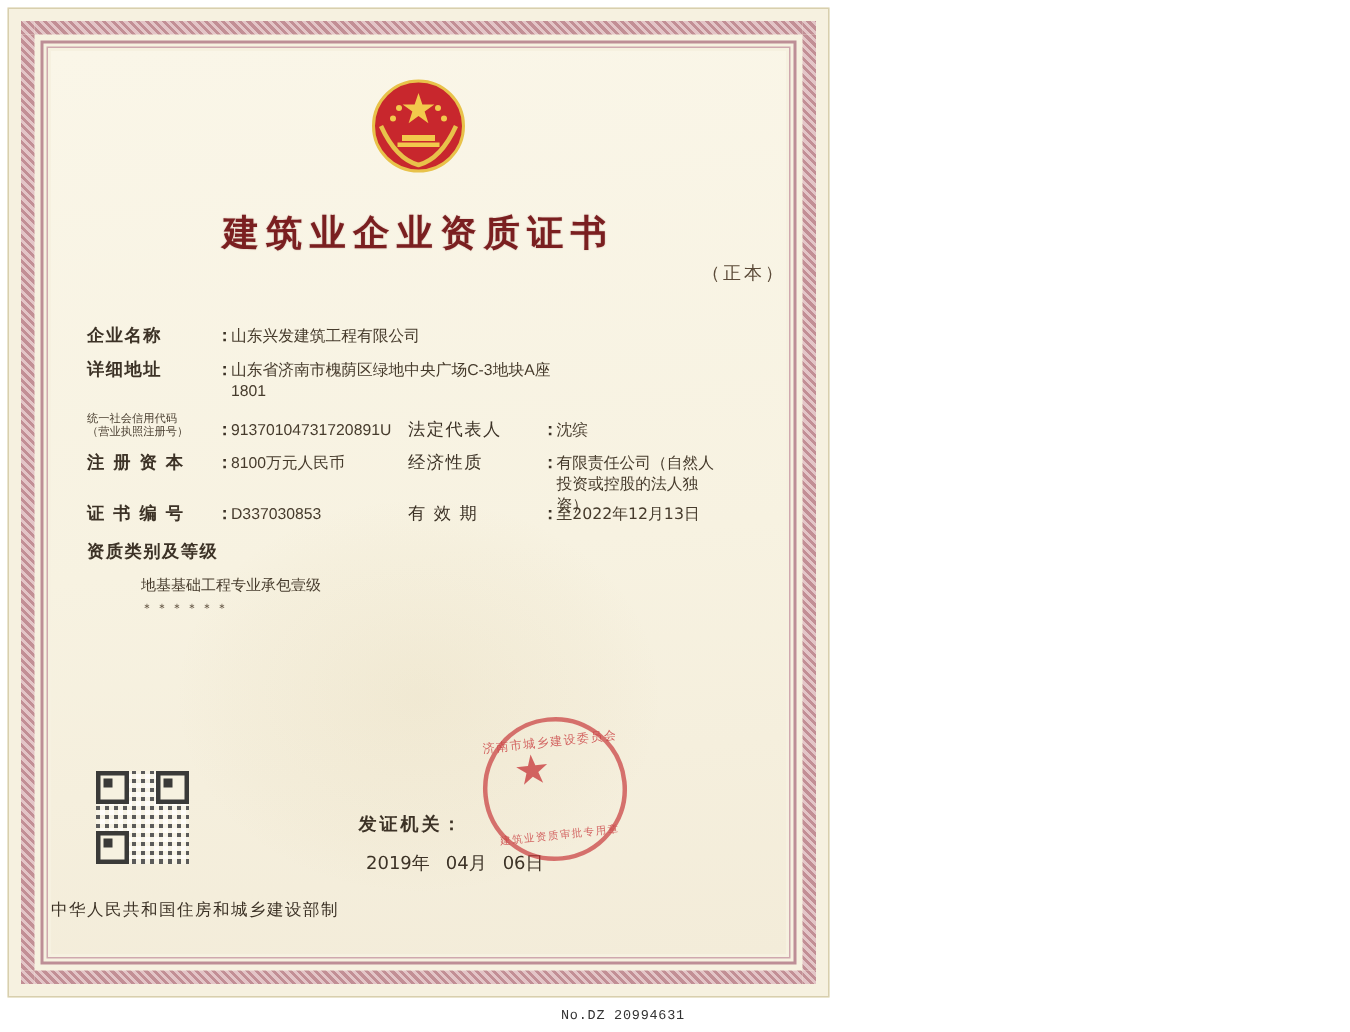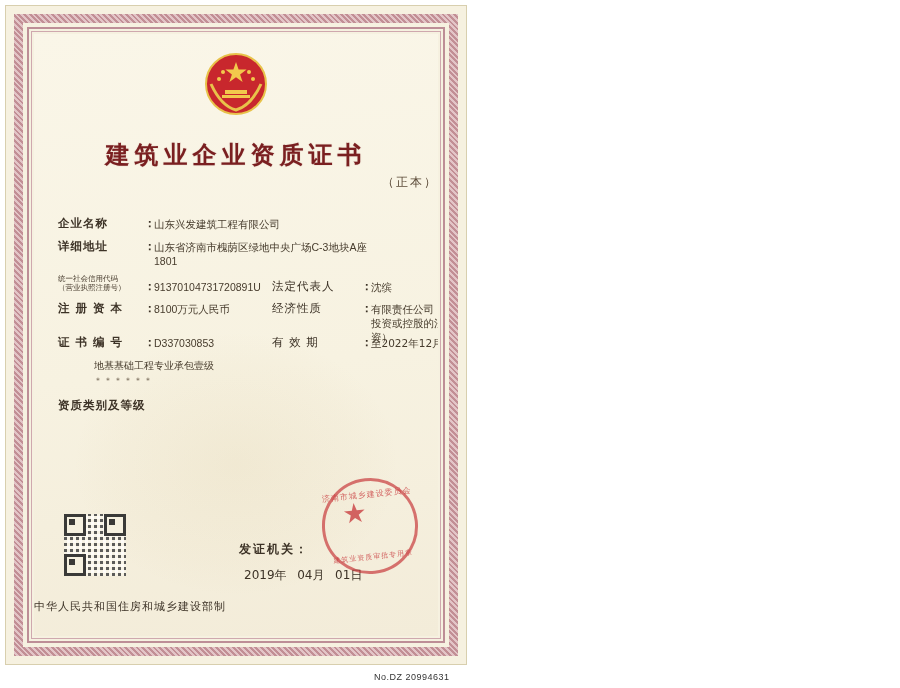--- a/index.html
+++ b/index.html
@@ -17,21 +17,21 @@
     width: 900px;
     height: 688px;
     background: #ffffff;
   }
 
   
   .cert {
     position: absolute;
     left: 5px;
     top: 5px;
-    width: 462px;
+    width: 548px;
     height: 660px;
     background: #f6f1e0;
     box-sizing: border-box;
     border: 1px solid #d8cfae;
     overflow: hidden;
   }
 
   
   .cert-band-outer {
     position: absolute;
@@ -328,21 +328,21 @@
     left: 5px;
     bottom: 6px;
     font-family: "DejaVu Sans", "Liberation Sans", sans-serif;
     font-size: 9px;
     color: #333333;
   }
   .bottom-no {
     position: absolute;
     left: 362px;
     bottom: 6px;
-    font-family: Liberation Sans, sans-serif;
+    font-family: Liberation Mono, monospace;
     font-size: 9px;
     color: #333333;
     letter-spacing: 0.5px;
     padding-left: 12px;
   }
 </style>
 </head>
 <body>
 
 <div class="page">
@@ -414,51 +414,51 @@
         <div class="row" style="margin-top:4px">
           <div class="lbl">证 书 编 号</div>
           <div class="colon">：</div>
           <div class="val">D337030853</div>
 
           <div class="lbl2">有 效 期</div>
           <div class="colon2">：</div>
           <div class="val2" style="width:130px">至2022年12月13日</div>
         </div>
 
+        <div class="row" style="margin-top:6px">
+          <div class="lbl" style="width:110px">资质类别及等级</div>
+        </div>
+
         <div class="row" style="min-height:34px">
           <div class="qual-list">
             <div>地基基础工程专业承包壹级</div>
             <div class="qual-stars">＊＊＊＊＊＊</div>
           </div>
         </div>
 
-        <div class="row" style="margin-top:6px">
-          <div class="lbl" style="width:110px">资质类别及等级</div>
-        </div>
-
       </div>
 
       <div class="qr">
         <div class="qr-eye" style="left:0;top:0">
             <i></i>
           </div>
         <div class="qr-eye" style="right:0;top:0">
             <i></i>
           </div>
         <div class="qr-eye" style="left:0;bottom:0">
             <i></i>
           </div>
       </div>
 
       <div class="issuer">发证机关：</div>
 
       <div class="issue-date">
         <span class="num">2019</span><span>年</span>
         &nbsp;<span class="num">04</span><span>月</span>
-        &nbsp;<span class="num">01</span><span>日</span>
+        &nbsp;<span class="num">06</span><span>日</span>
       </div>
 
       <div class="seal">
         <div class="arc-top">济南市城乡建设委员会</div>
         <div class="star">
             <span>★</span>
           </div>
         <div class="arc-bottom">建筑业资质审批专用章</div>
       </div>
 

